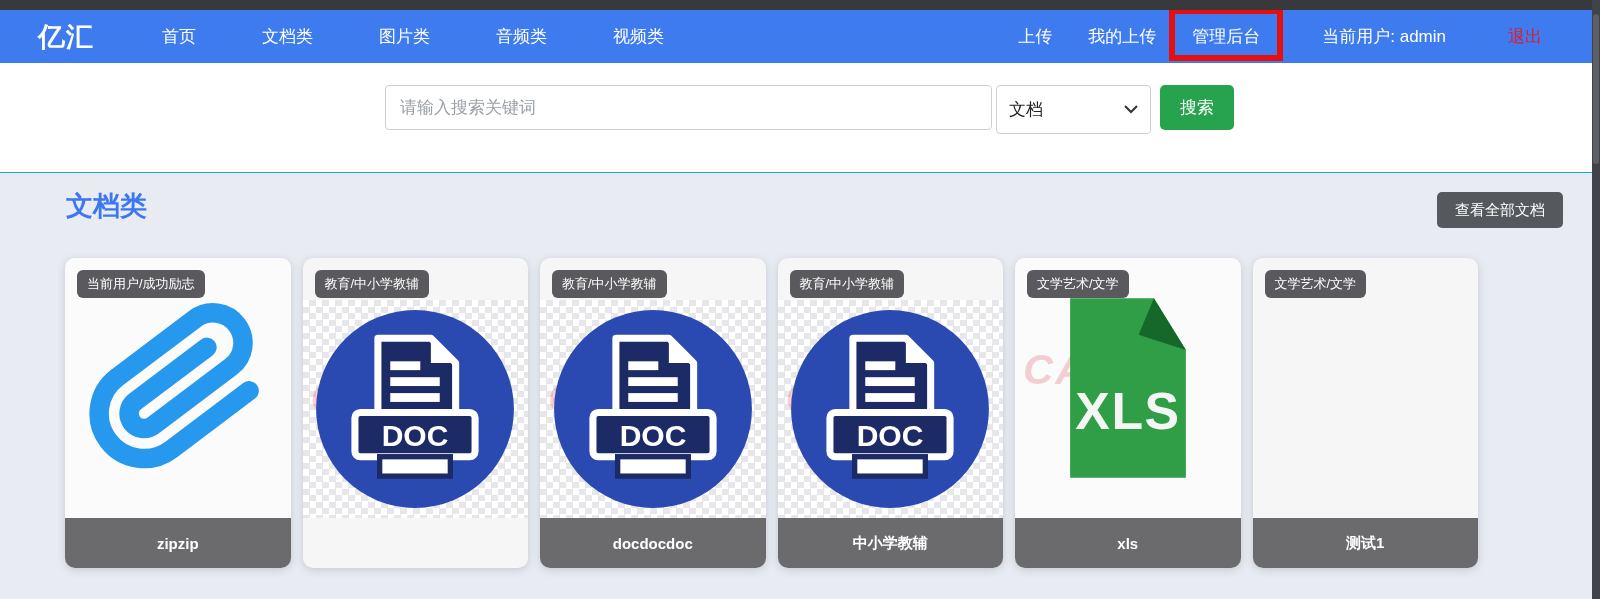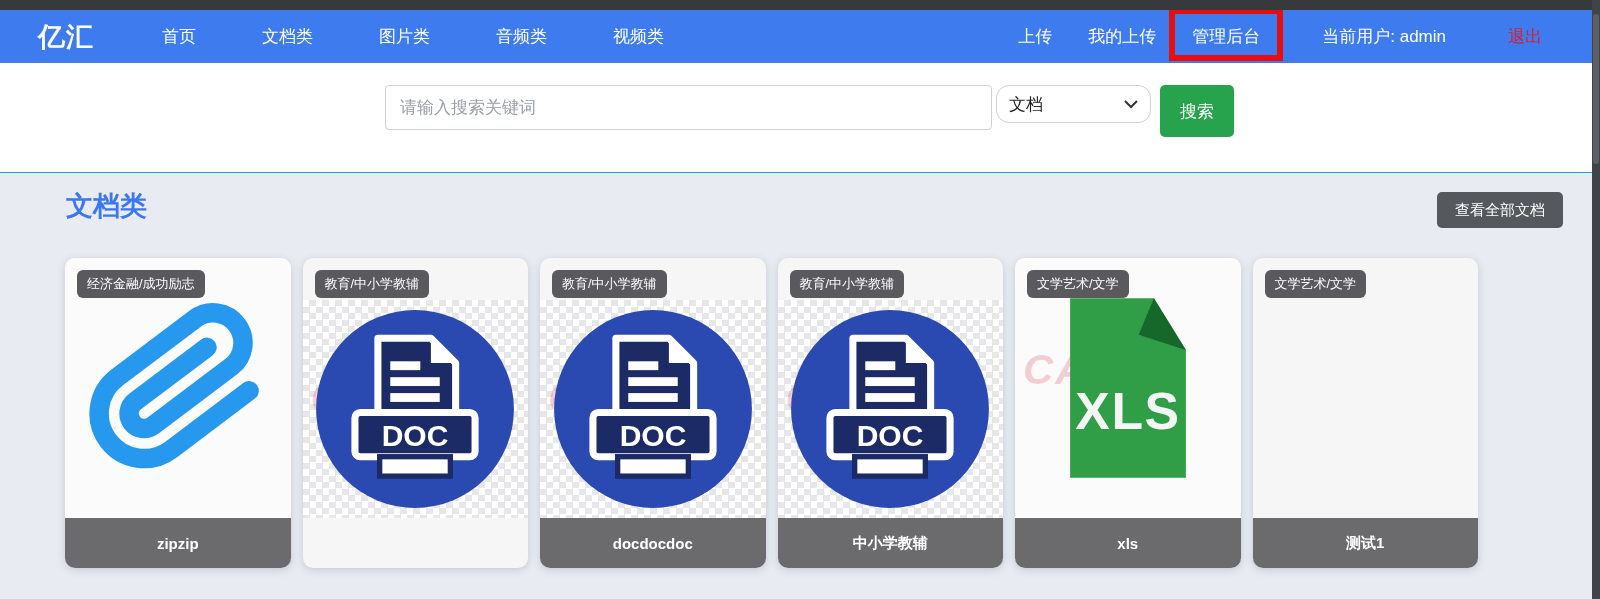--- a/index.html
+++ b/index.html
@@ -40,26 +40,26 @@
     position:absolute;top:63px;left:0;width:1592px;height:110px;background:#fff;
     border-bottom:1px solid #0ea5e9;z-index:3;
   }
   .search-input{
     position:absolute;left:385px;top:22px;width:607px;height:45px;
     border:1px solid #ced0d6;border-radius:4px;font-size:17px;padding:0 14px;color:#333;
     font-family:inherit;outline:none;
   }
   .search-input::placeholder{color:#9aa0a8;}
   .select-box{
-    position:absolute;left:996px;top:22px;width:155px;height:38px;background:#fff;
-    border:1px solid #ced0d6;border-radius:13px;display:flex;align-items:center;
+    position:absolute;left:996px;top:22px;width:155px;height:49px;background:#fff;
+    border:1px solid #ced0d6;border-radius:4px;display:flex;align-items:center;
     justify-content:space-between;padding:12px 12px;font-size:17px;color:#222;cursor:pointer;
   }
   .search-btn{
-    position:absolute;left:1160px;top:22px;width:74px;height:52px;background:var(--search-green);
+    position:absolute;left:1160px;top:22px;width:74px;height:45px;background:var(--search-green);
     color:#fff;border:none;border-radius:5px;font-size:17px;cursor:pointer;font-family:inherit;
   }
   
   .section-title{
     position:absolute;left:66px;top:188px;margin:0;font-size:27px;font-weight:bold;
     color:var(--accent-blue);
   }
   .view-all{
     position:absolute;left:1437px;top:192px;width:126px;height:36px;background:#55585d;
     color:#fff;border:none;border-radius:5px;font-size:15px;cursor:pointer;font-family:inherit;
@@ -140,21 +140,21 @@
         </svg>
     </div>
     <button class="search-btn">搜索</button>
   </div>
 
   <h2 class="section-title">文档类</h2>
   <button class="view-all">查看全部文档</button>
 
   <div class="cards" id="cards">
       <div class="card">
-    <span class="card-tag">经济金融/成功励志</span>
+    <span class="card-tag">当前用户/成功励志</span>
     <div class="card-img">
           <svg class="icon-paperclip" viewBox="0 0 24 24" fill="none" stroke="#2699ef" stroke-width="2.6" stroke-linecap="round" stroke-linejoin="round">
     <path d="M21.44 11.05l-9.19 9.19a6 6 0 0 1-8.49-8.49l9.19-9.19a4 4 0 1 1 5.66 5.66l-9.2 9.19a2 2 0 0 1-2.83-2.83l8.49-8.48"></path>
   </svg>
         </div>
     <div class="card-caption">zipzip</div>
   </div>
       <div class="card">
     <span class="card-tag">教育/中小学教辅</span>
     <div class="card-img checker">

